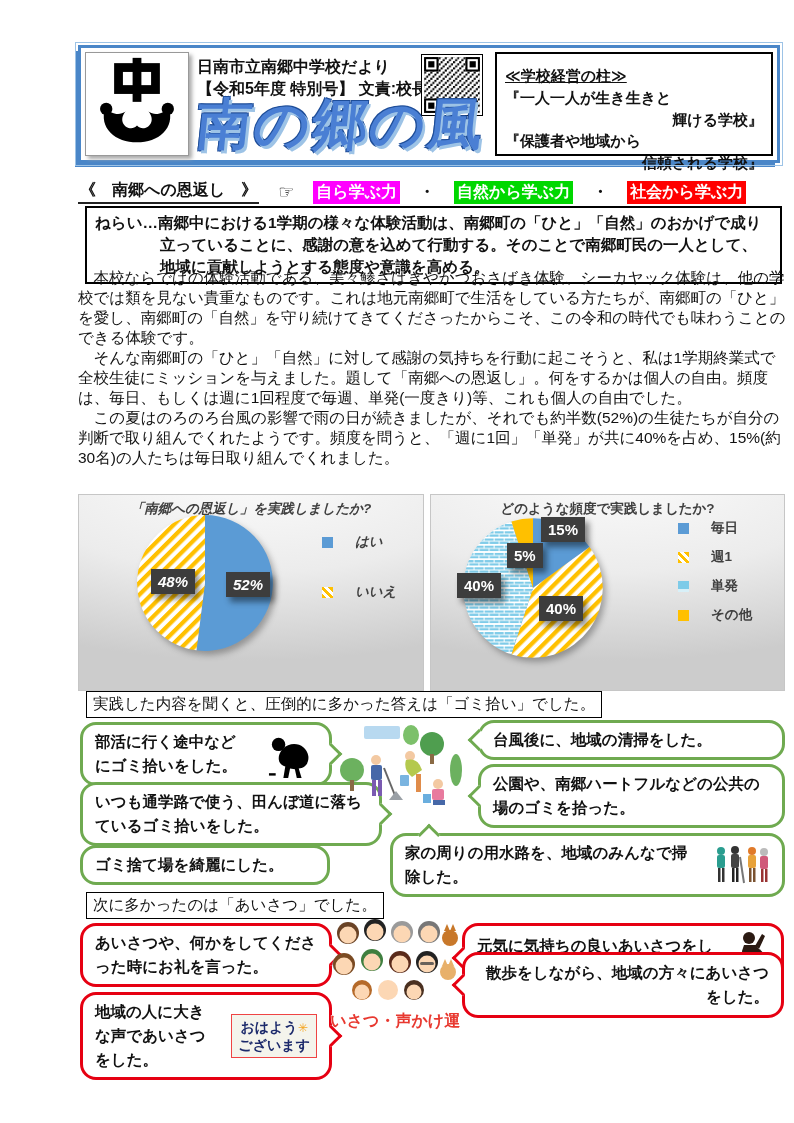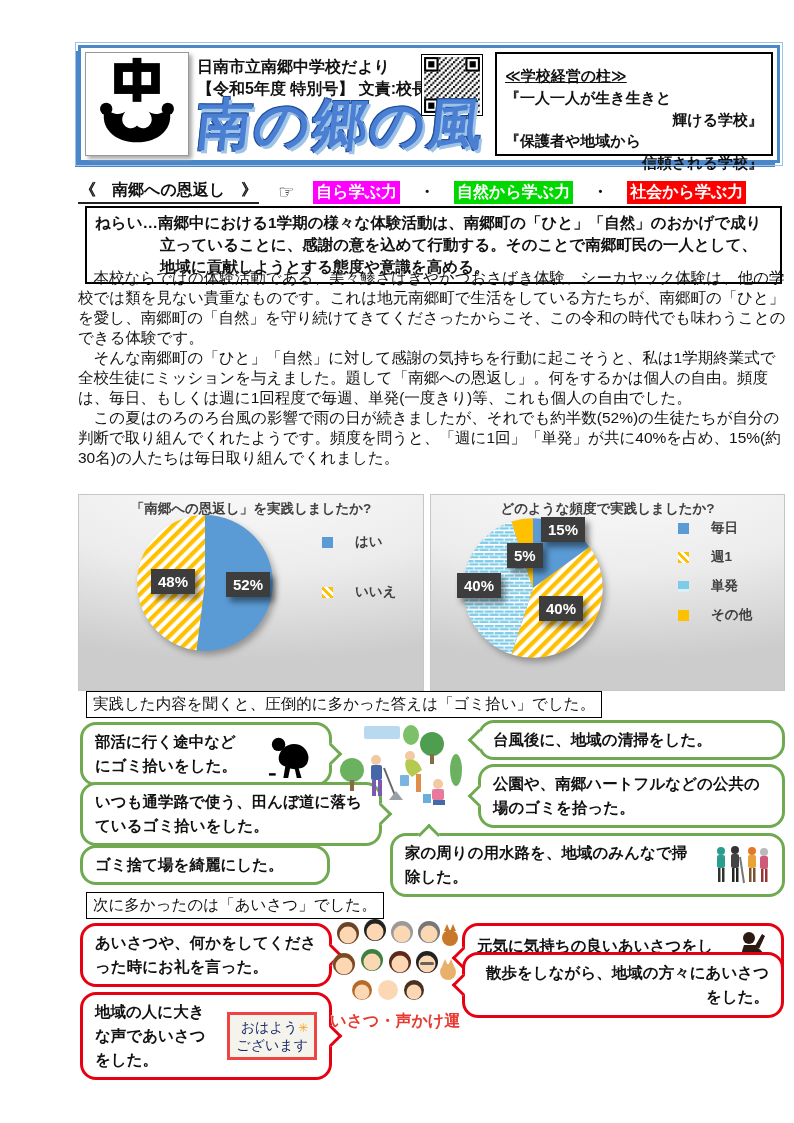--- a/index.html
+++ b/index.html
@@ -34,21 +34,21 @@
   .aim-box p{margin:0;padding-left:4.2em;text-indent:-4.2em;}
 
   
   .body-text{position:absolute;left:78px;top:268px;width:708px;font-size:15.5px;line-height:20px;}
   .body-text p{margin:0;text-indent:1em;}
 
   
   .charts{position:absolute;left:78px;top:494px;width:707px;height:195px;display:flex;gap:6px;}
   .chart-panel{position:relative;height:195px;border:1px solid #c6c6c6;
      background:radial-gradient(ellipse 130% 100% at 50% -15%, #fcfcfc 0%, #ececec 55%, #cccccc 100%);}
-  .panel-a{width:346px;} .panel-b{width:355px;}
+  .panel-a{width:346px;font-style:italic;} .panel-b{width:355px;}
   .chart-title{position:absolute;top:5px;left:0;width:100%;text-align:center;font-weight:bold;color:#404040;font-size:13.5px;}
   .pie-svg{position:absolute;filter:drop-shadow(3px 4px 3px rgba(0,0,0,0.3));}
   .pie-a{left:56px;top:18px;width:140px;height:140px;}
   .pie-b{left:30px;top:21px;width:144px;height:144px;}
   .dlabel{position:absolute;background:#3d3d3d;color:#fff;font-weight:bold;font-size:15px;
           padding:4px 7px;box-shadow:4px 5px 6px rgba(0,0,0,0.45);}
   .legend{position:absolute;display:flex;flex-direction:column;}
   .legend-a{left:243px;top:38px;gap:32px;}
   .legend-b{left:247px;top:24px;gap:11px;}
   .li{display:flex;align-items:center;gap:22px;font-weight:bold;color:#404040;font-size:13.5px;}
@@ -86,22 +86,22 @@
   .g5{left:478px;top:764px;width:307px;min-height:64px;}
   .g6{left:390px;top:833px;width:395px;min-height:57px;}
   .r1{left:80px;top:923px;width:252px;min-height:62px;}
   .r2{left:80px;top:992px;width:252px;min-height:72px;}
   .r3{left:462px;top:923px;width:322px;min-height:64px;}
   .r4{left:462px;top:952px;width:322px;min-height:66px;text-align:right;}
 
   .clip{position:absolute;}
   .clip-park{left:334px;top:722px;}
   .clip-faces{left:330px;top:918px;}
-  .greet-card{background:#f4f4ec;border:3px solid #ef4444;padding:3px 6px;font-weight:normal;font-size:14px;
-              color:#1c2a6b;text-align:right;line-height:1.3;flex:none;}
+  .greet-card{background:#f4f4ec;border:1px solid #ef4444;padding:3px 6px;font-weight:bold;font-size:14px;
+              color:#1c2a6b;text-align:center;line-height:1.3;flex:none;}
   .star{color:#f5a623;font-size:12px;}
   .sil{flex:none;}
 </style>
 </head>
 <body>
 
 <svg width="0" height="0" style="position:absolute" aria-hidden="true">
   <defs>
     <pattern id="patGoldStripe" patternUnits="userSpaceOnUse" width="12" height="12" patternTransform="rotate(45)">
       <rect width="12" height="12" fill="#ffffff"></rect>

